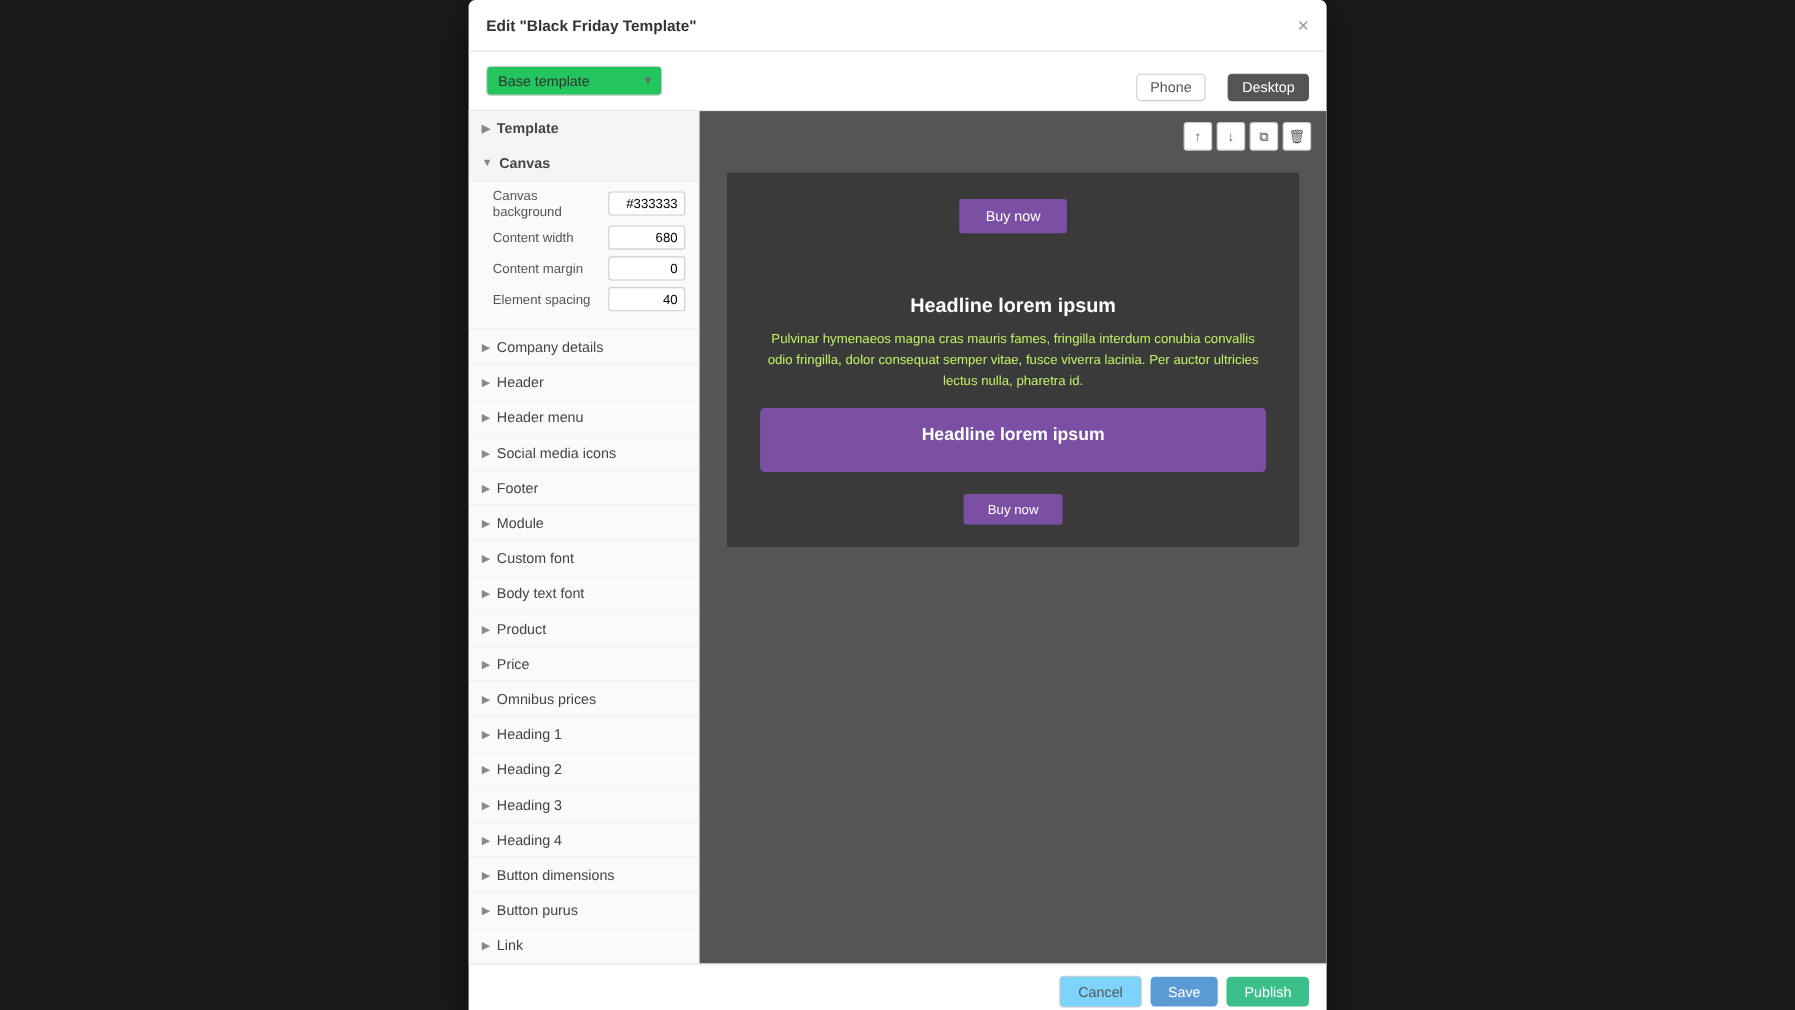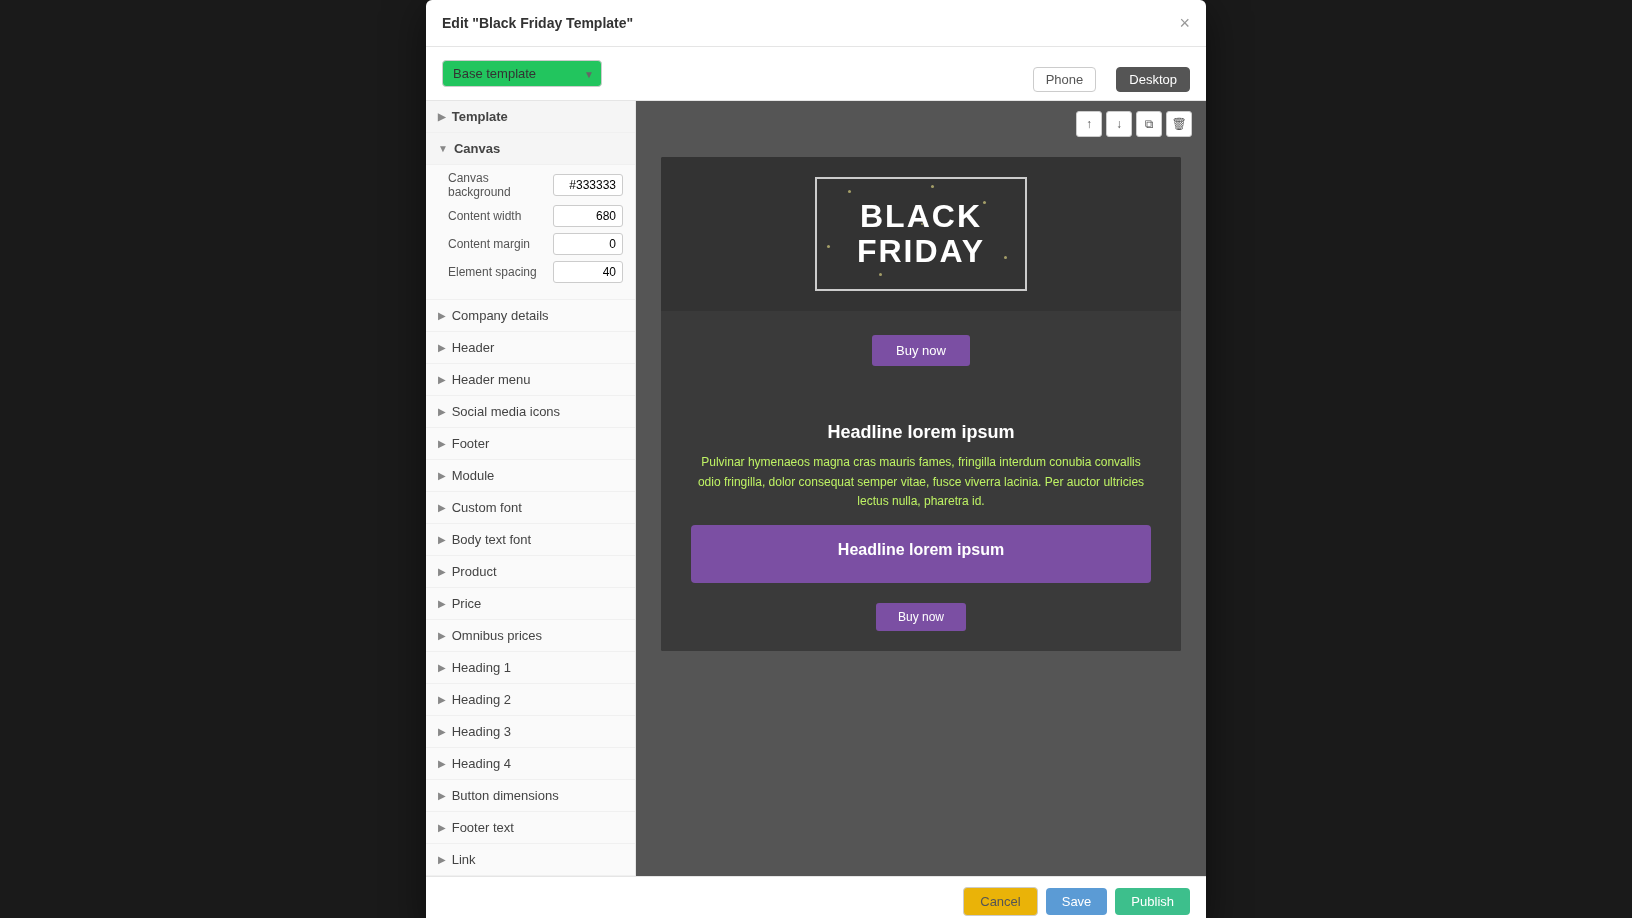--- a/index.html
+++ b/index.html
@@ -273,21 +273,21 @@
     }
     .modal-footer {
       display: flex;
       align-items: center;
       justify-content: flex-end;
       padding: 10px 16px;
       border-top: 1px solid #e5e5e5;
       gap: 8px;
     }
     .btn-cancel {
-      background: #eab308;
+      background: #7dd3fc;
       border: 1px solid #ccc;
       border-radius: 4px;
       padding: 6px 16px;
       font-size: 13px;
       color: #555;
       cursor: pointer;
     }
     .btn-save {
       background: #5b9bd5;
       border: none;
@@ -437,55 +437,38 @@
       <div class="sidebar-item">
         <span class="arrow">▶</span>
         <span>Heading 4</span>
       </div>
       <div class="sidebar-item">
         <span class="arrow">▶</span>
         <span>Button dimensions</span>
       </div>
       <div class="sidebar-item">
         <span class="arrow">▶</span>
-        <span>Footer text</span>
+        <span>Button purus</span>
       </div>
       <div class="sidebar-item">
         <span class="arrow">▶</span>
         <span>Link</span>
       </div>
     </div>
 
     <div class="preview-area">
       <div class="preview-toolbar">
         <button class="preview-tool-btn" title="Move up">↑</button>
         <button class="preview-tool-btn" title="Move down">↓</button>
         <button class="preview-tool-btn" title="Copy">⧉</button>
         <button class="preview-tool-btn" title="Delete">🗑</button>
       </div>
 
       <div class="email-preview">
 
-        <div class="ep-hero">
-          <div class="ep-hero-box">
-            <div class="sparkles">
-              <div class="sparkle" style="top:10%;left:15%;"></div>
-              <div class="sparkle" style="top:20%;left:80%;"></div>
-              <div class="sparkle" style="top:60%;left:5%;"></div>
-              <div class="sparkle" style="top:70%;left:90%;"></div>
-              <div class="sparkle" style="top:40%;left:50%;width:2px;height:2px;"></div>
-              <div class="sparkle" style="top:85%;left:30%;"></div>
-              <div class="sparkle" style="top:5%;left:55%;"></div>
-            </div>
-            <h1>
-              <span>BLACK</span><br>
-              <span>FRIDAY</span>
-            </h1>
-          </div>
-        </div>
 
         <div class="ep-body">
           <button class="ep-btn">Buy now</button>
         </div>
 
         <div class="ep-section2">
           <h2>Headline lorem ipsum</h2>
           <p>Pulvinar hymenaeos magna cras mauris fames, fringilla interdum conubia convallis odio fringilla, dolor consequat semper vitae, fusce viverra lacinia. Per auctor ultricies lectus nulla, pharetra id.</p>
           
           <div class="ep-card">

